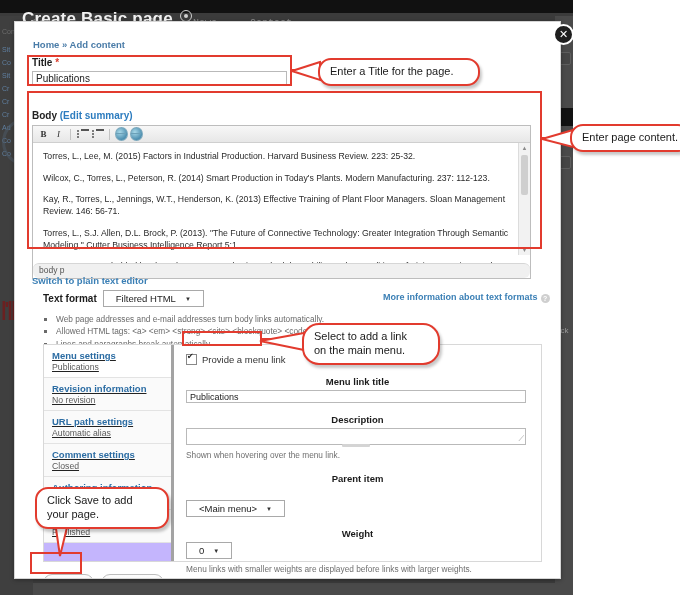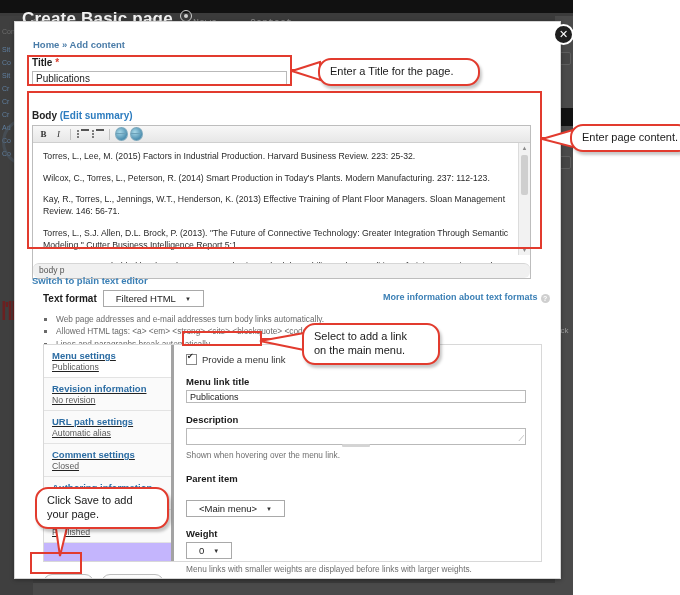--- a/index.html
+++ b/index.html
@@ -193,21 +193,21 @@
   .chkrow{display:flex;align-items:flex-start;gap:5px;}
   .chkbox{
     width:9px;height:9px;border:1px solid #888;background:#fff;position:relative;
     display:inline-block;cursor:pointer;
   }
   .chkbox.checked::after{
     content:"✔";position:absolute;left:0px;top:-3px;font-size:8px;color:#222;
     font-family:"DejaVu Sans", sans-serif;
   }
   .chklabel{font-size:9.5px;color:#333;}
-  .fld-label{font-weight:bold;font-size:9.5px;color:#1b1b1b;margin-top:11px;}
+  .fld-label{font-weight:bold;font-size:9.5px;color:#1b1b1b;margin-top:11px;text-align:center;}
   .txtinput{
     margin-top:3px;width:340px;height:13px;border:1px solid #b9b9b9;background:#fff;
     font-size:9px;padding:1px 3px;color:#222;box-sizing:border-box;
     font-family:"Liberation Sans", sans-serif;
   }
   .txtarea{
     margin-top:3px;width:340px;height:17px;border:1px solid #b9b9b9;background:#fff;
     position:relative;box-sizing:border-box;
   }
   .txtarea .grip{
@@ -441,21 +441,21 @@
 <div class="hl" style="left:30px;top:552px;width:52px;height:22px;"></div>
 
 <div class="redline" style="left:290px;top:69px;width:32px;height:2px;"></div>
 <div class="redline" style="left:540px;top:137px;width:32px;height:2px;"></div>
 <div class="redline" style="left:260px;top:338px;width:45px;height:2px;"></div>
 
 <div class="callout" style="left:318px;top:58px;width:138px;">Enter a Title for the page.</div>
 
 <div class="callout" style="left:570px;top:124px;width:97px;">Enter page content.</div>
 
-<div class="callout" style="left:302px;top:323px;width:114px;white-space:pre-line;">Select to add a link
+<div class="callout" style="left:302px;top:323px;width:114px;white-space:pre-line;border-radius:17px;">Select to add a link
 on the main menu.</div>
 
 <div class="callout" style="left:35px;top:487px;width:110px;white-space:pre-line;">Click Save to add
 your page.</div>
 
 <svg class="ctail" style="left:290px;top:60px;width:40px;height:24px;" viewBox="0 0 40 24">
   <path d="M30 2 L2 11 L30 20 Z" fill="#ffffff" stroke="#e23b2e" stroke-width="2"></path>
 </svg>
 <svg class="ctail" style="left:540px;top:128px;width:40px;height:22px;" viewBox="0 0 40 22">
   <path d="M33 2 L2 11 L33 19 Z" fill="#ffffff" stroke="#e23b2e" stroke-width="2"></path>

